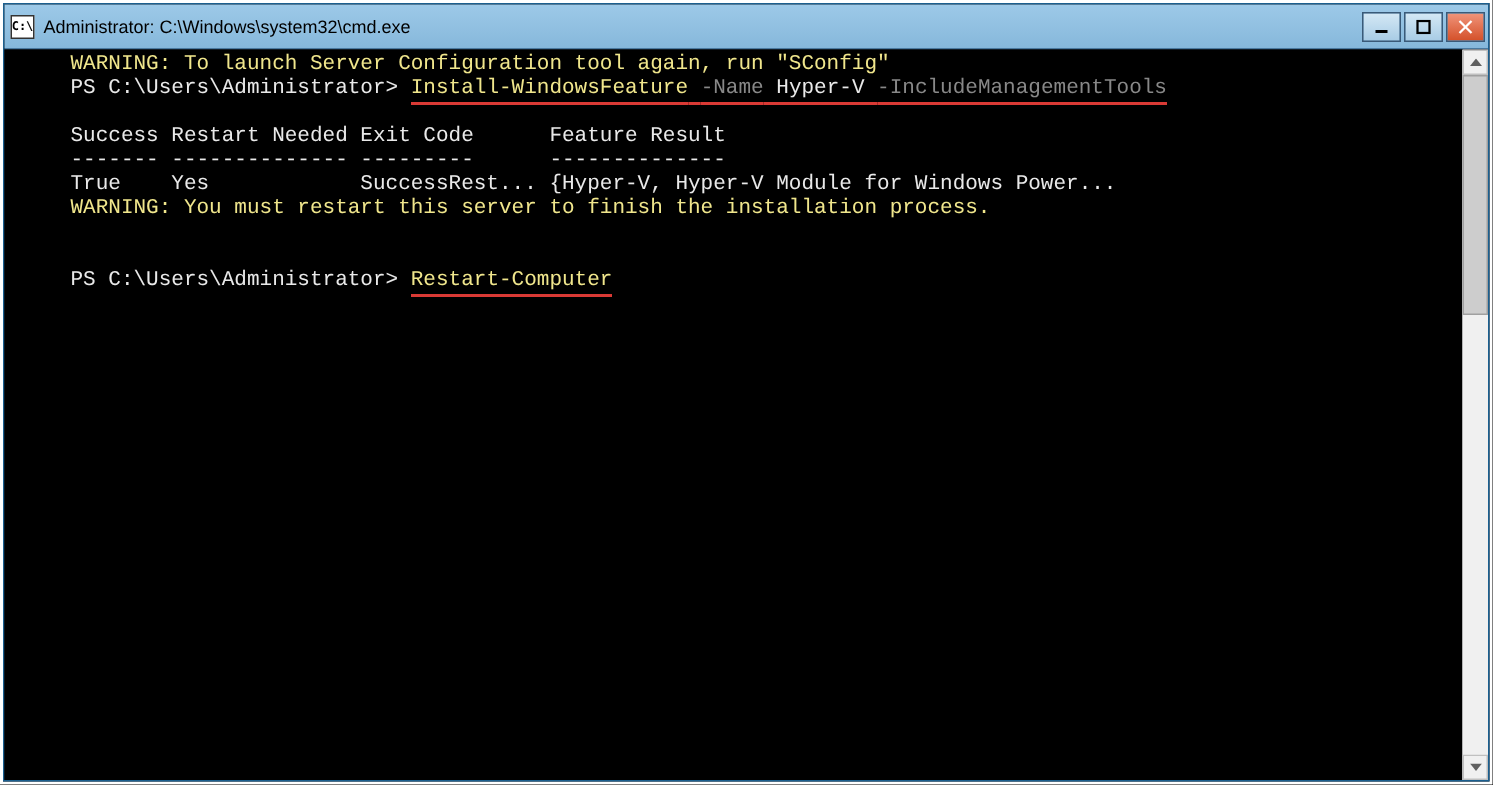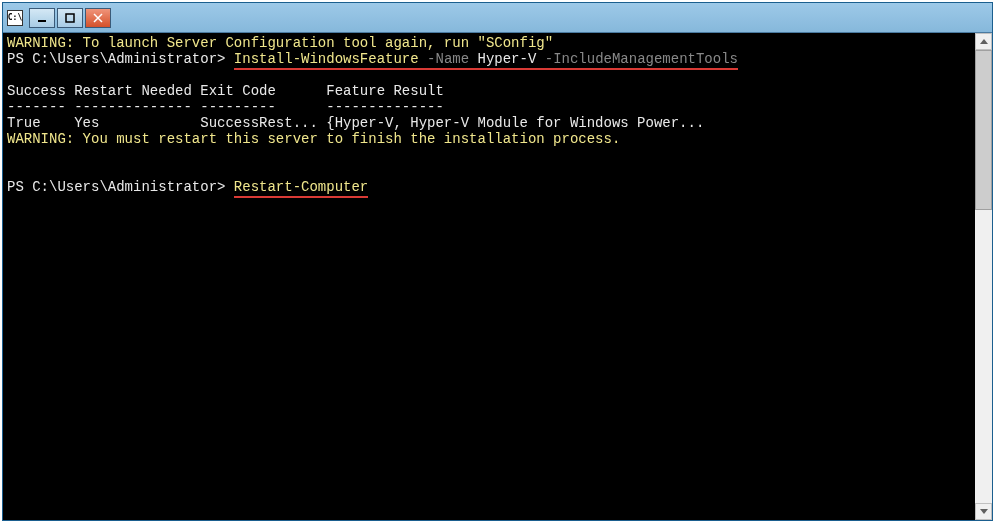--- a/index.html
+++ b/index.html
@@ -82,20 +82,21 @@
     }
     .console {
       flex: 1;
       padding: 2px 4px;
       font-family: Consolas, "Courier New", monospace;
       font-size: 14px;
       line-height: 16px;
       color: #e9e9e9;
       white-space: pre;
       overflow: hidden;
+      margin-left: 40px;
     }
     .c-warn { color: #f0e68c; }
     .c-prompt { color: #e9e9e9; }
     .c-cmd { color: #f0e68c; border-bottom: 2px solid #d93a35; padding-bottom: 1px;}
     .c-param { color: #888; border-bottom: 2px solid #d93a35; padding-bottom: 1px;}
     .c-arg { color: #e9e9e9; border-bottom: 2px solid #d93a35; padding-bottom: 1px;}
     .scrollbar {
       width: 17px;
       background: #f0f0f0;
       display: flex;
@@ -126,20 +127,21 @@
       background: #cdcdcd;
       border: 1px solid #a0a0a0;
     }
   </style>
 </head>
 <body>
 
 <div class="window">
   <div class="title-bar">
     <span class="title-icon">C:\</span>
+    <span class="title-text">Administrator: C:\Windows\system32\cmd.exe</span>
     <div class="window-controls">
       <div class="ctrl-btn ctrl-min">
         <svg width="10" height="10" viewBox="0 0 10 10">
             <rect x="1" y="7" width="8" height="2" fill="#000"></rect>
           </svg>
       </div>
       <div class="ctrl-btn ctrl-max">
         <svg width="10" height="10" viewBox="0 0 10 10">
             <rect x="1" y="1" width="8" height="8" fill="none" stroke="#000" stroke-width="1.5"></rect>
           </svg>

